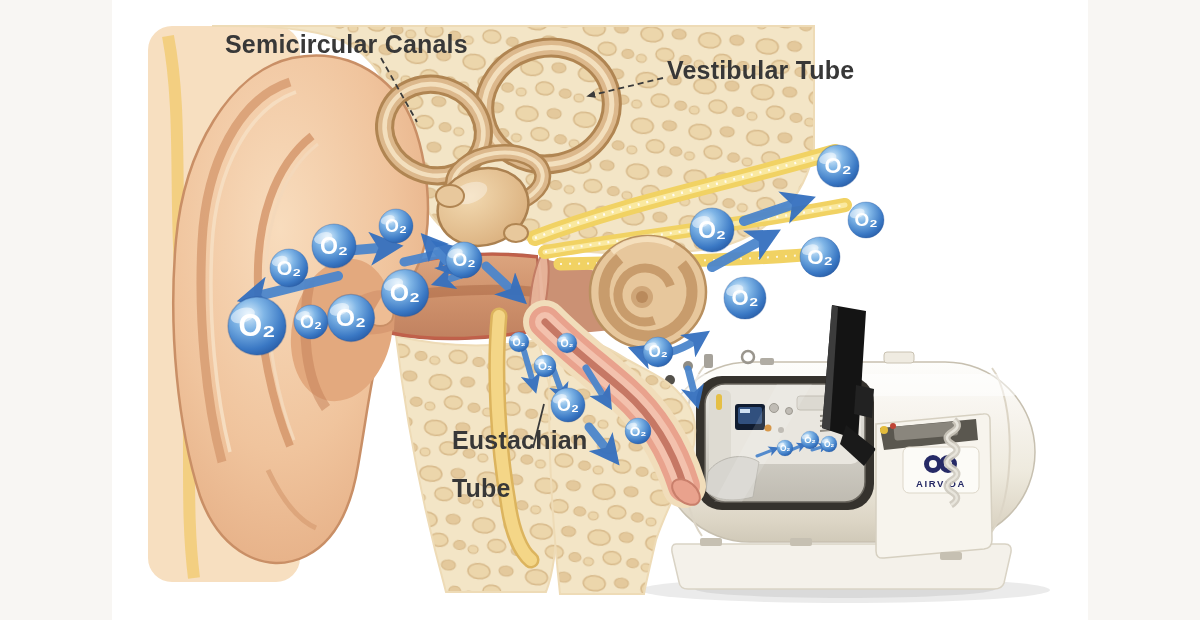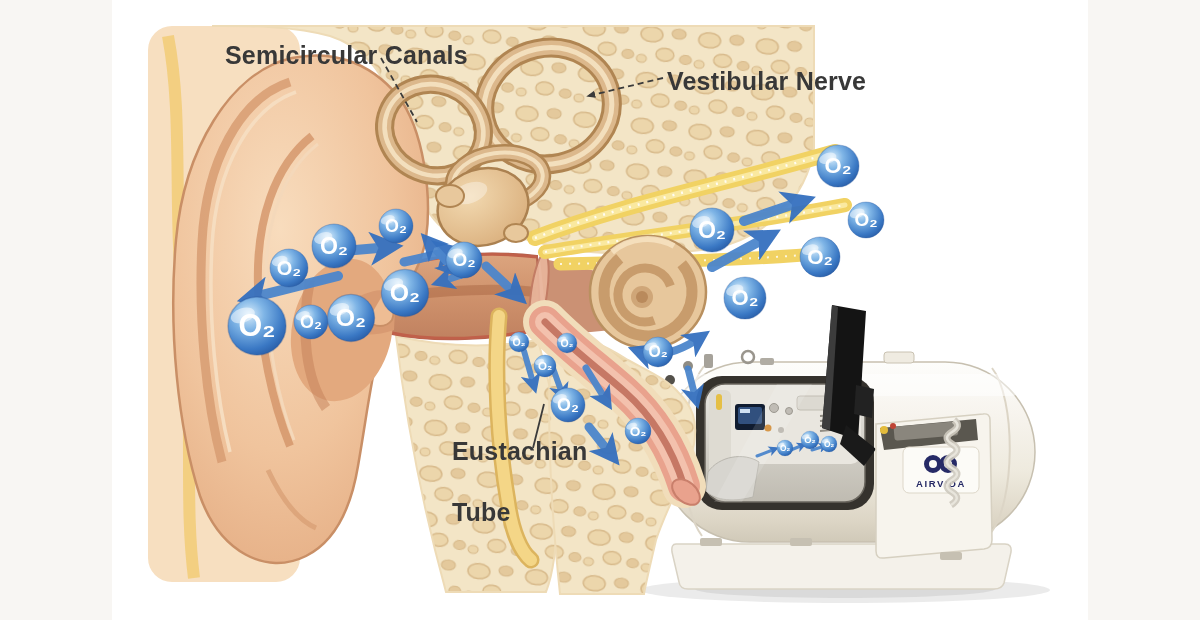--- a/index.html
+++ b/index.html
@@ -1,20 +1,20 @@
 <!DOCTYPE html>
 <html><head>
 <meta charset="utf-8">
 <style>
   html,body{margin:0;padding:0;background:#e9e7e4;}
   .stage{position:relative;width:1200px;height:620px;background:#f8f6f3;overflow:hidden;
          font-family:"Liberation Sans",sans-serif;}
   .canvas{position:absolute;left:112px;top:0;width:976px;height:620px;background:#ffffff;}
   svg.art{position:absolute;left:0;top:0;display:block;}
-  .lbl{position:absolute;color:#383838;font-weight:bold;font-size:25px;letter-spacing:.2px;white-space:nowrap;margin-top:11px;}
+  .lbl{position:absolute;color:#383838;font-weight:bold;font-size:25px;letter-spacing:.2px;white-space:nowrap;}
   .o2t{font-family:"Liberation Sans",sans-serif;font-weight:bold;font-size:21px;fill:#ffffff;text-anchor:middle;}
   .brandTxt{font-family:"Liberation Sans",sans-serif;font-weight:bold;font-size:9.5px;fill:#262a66;
             text-anchor:middle;letter-spacing:1.6px;}
   .ar{stroke:#4c86cc;fill:none;stroke-linecap:round;opacity:.95;marker-end:url(#ah);}
   .ar2{marker-start:url(#ahs);}
 </style>
 </head>
 <body>
 
 <div class="stage">
@@ -357,16 +357,16 @@
           <text class="o2t" y="7">O₂</text>
         </g>
       <g transform="translate(829,444) scale(0.4)">
           <use href="#bubShape"></use>
           <text class="o2t" y="7">O₂</text>
         </g>
     </g>
   </svg>
 
   <div class="lbl" style="left:225px;top:30px;">Semicircular Canals</div>
-  <div class="lbl" style="left:667px;top:56px;">Vestibular Nerve</div>
+  <div class="lbl" style="left:667px;top:56px;">Vestibular Tube</div>
   <div class="lbl" style="left:452px;top:426px;">Eustachian</div>
-  <div class="lbl" style="left:452px;top:487px;">Tube</div>
+  <div class="lbl" style="left:452px;top:474px;">Tube</div>
 </div>
 
 </body></html>

